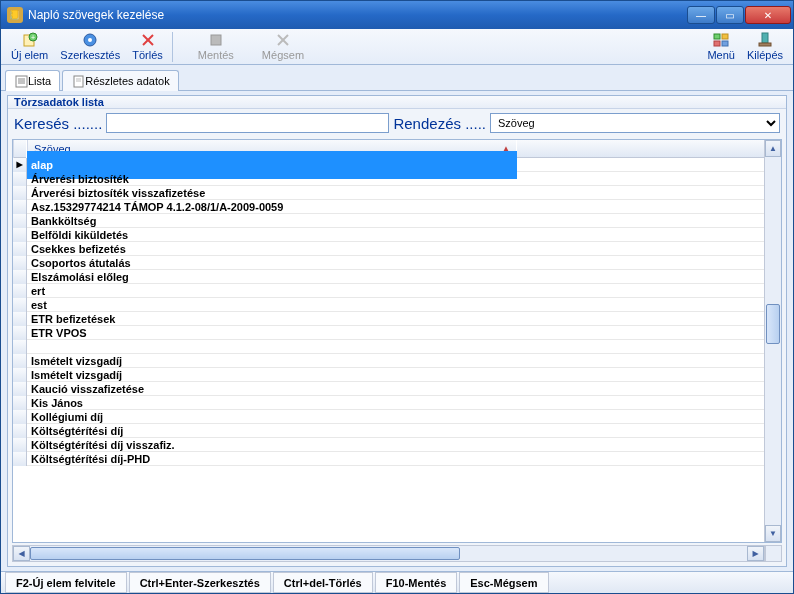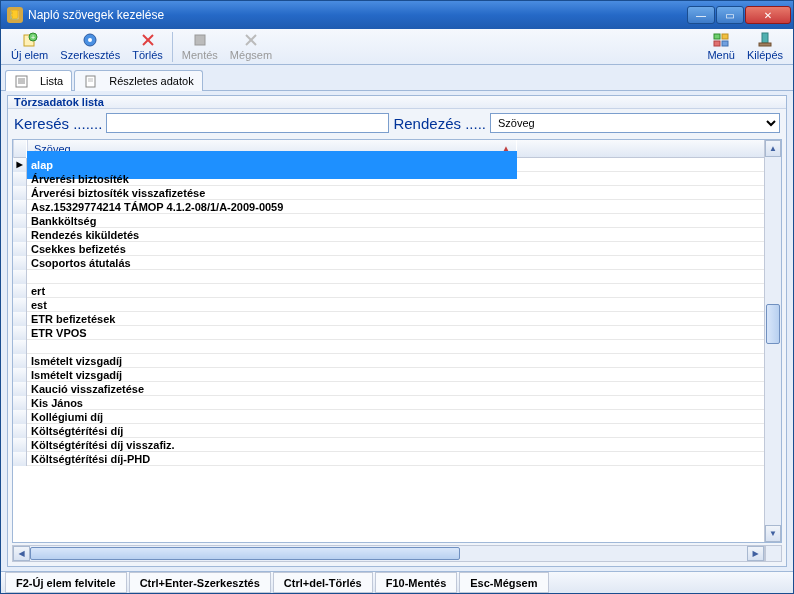--- a/index.html
+++ b/index.html
@@ -67,36 +67,36 @@
     flex-direction: column;
     align-items: center;
     justify-content: center;
     padding: 2px 6px;
     cursor: pointer;
     height: 36px;
     font-size: 11px;
     color: #003399;
     position: relative;
   }
-  .tool.disabled { color: #999; cursor: default; }
+  .tool.disabled { color: #999; cursor: default; margin-left: 16px; }
   .tool .ico { width: 16px; height: 16px; margin-bottom: 1px; display:flex;align-items:center;justify-content:center;font-size:14px;}
   .toolbar-spacer { flex: 1; }
   .toolbar-sep { width: 1px; height: 30px; background: #b0c4e0; margin: 0 3px; }
   .tabbar {
     height: 26px;
     background: #e5edf9;
     display: flex;
     align-items: flex-end;
     padding: 0 4px;
     border-bottom: 1px solid #a0b8d8;
   }
   .tab {
     display: flex;
     align-items: center;
-    gap: 12px;
+    gap: 0;
     padding: 3px 8px;
     background: #f5f8fd;
     border: 1px solid #a0b8d8;
     border-bottom: none;
     border-radius: 3px 3px 0 0;
     margin-right: 2px;
     cursor: pointer;
     font-size: 11px;
     position: relative;
     top: 1px;
@@ -410,32 +410,33 @@
               <div class="grid-row">
                 <div class="rind"></div>
                 <div class="cell0">Asz.15329774214 TÁMOP 4.1.2-08/1/A-2009-0059</div>
               </div>
               <div class="grid-row">
                 <div class="rind"></div>
                 <div class="cell0">Bankköltség</div>
               </div>
               <div class="grid-row">
                 <div class="rind"></div>
-                <div class="cell0">Rendezés kiküldetés</div>
+                <div class="cell0">Belföldi kiküldetés</div>
               </div>
               <div class="grid-row">
                 <div class="rind"></div>
                 <div class="cell0">Csekkes befizetés</div>
               </div>
               <div class="grid-row">
                 <div class="rind"></div>
                 <div class="cell0">Csoportos átutalás</div>
               </div>
               <div class="grid-row">
                 <div class="rind"></div>
+                <div class="cell0">Elszámolási előleg</div>
               </div>
               <div class="grid-row">
                 <div class="rind"></div>
                 <div class="cell0">ert</div>
               </div>
               <div class="grid-row">
                 <div class="rind"></div>
                 <div class="cell0">est</div>
               </div>
               <div class="grid-row">

